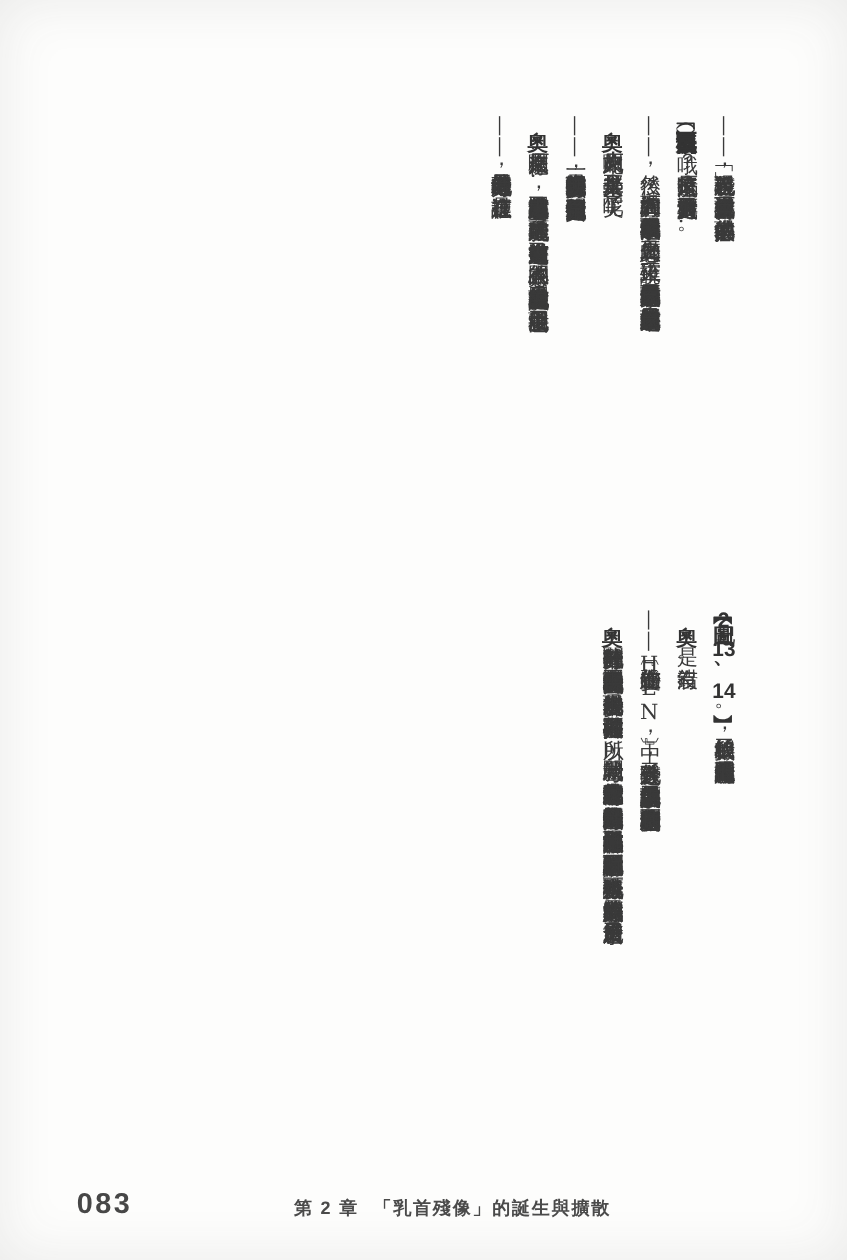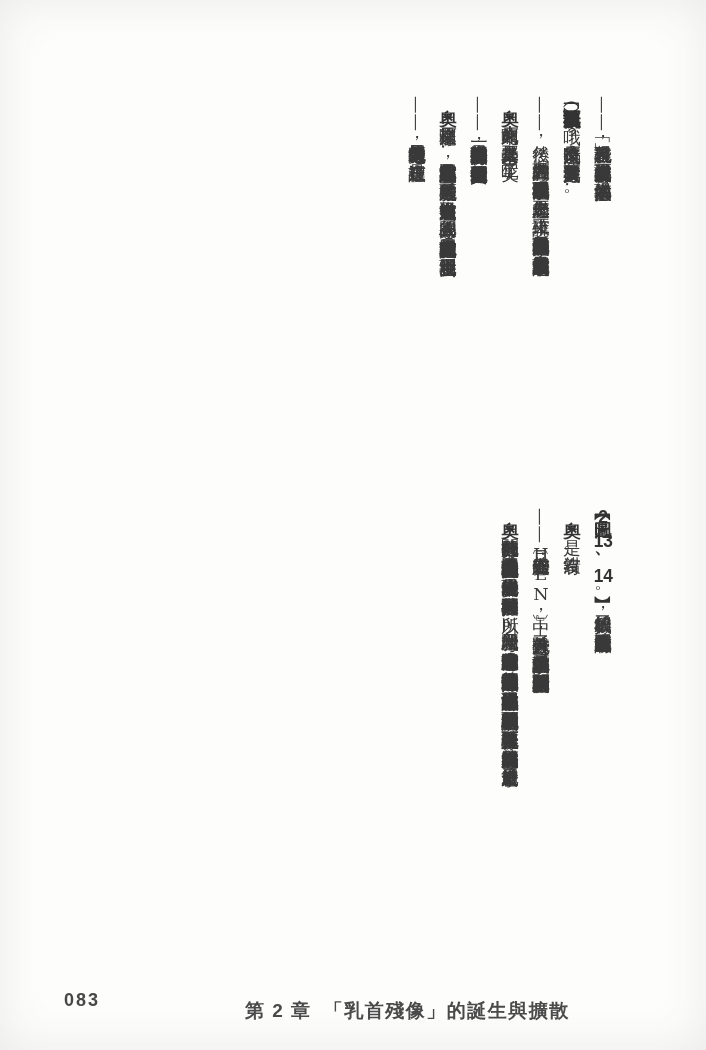--- a/index.html
+++ b/index.html
@@ -34,29 +34,29 @@
   .up  { text-orientation:upright; }
   .footer {
     position:absolute;
     left:0; top:988px; width:706px; height:40px;
     font-family:"Liberation Sans", sans-serif;
     color:#4a4a4a;
   }
   .page-number {
     position:absolute;
     left:64px; top:2px;
-    font-size:18px;
+    font-size:24px;
     font-weight:700;
     letter-spacing:2px;
     color:#474747;
   }
   .chapter-line {
     position:absolute;
     left:245px; top:10px;
-    font-size:19px;
+    font-size:15px;
     font-weight:700;
     letter-spacing:1.5px;
     white-space:nowrap;
     color:#4a4a4a;
   }
   .chapter-line .chapter-title-text { margin-left:12px; }
 </style>
 </head>
 <body>
 

